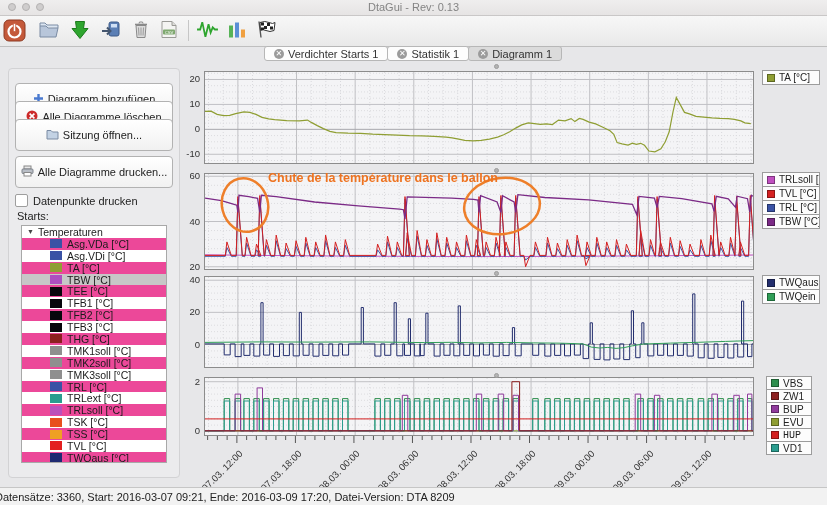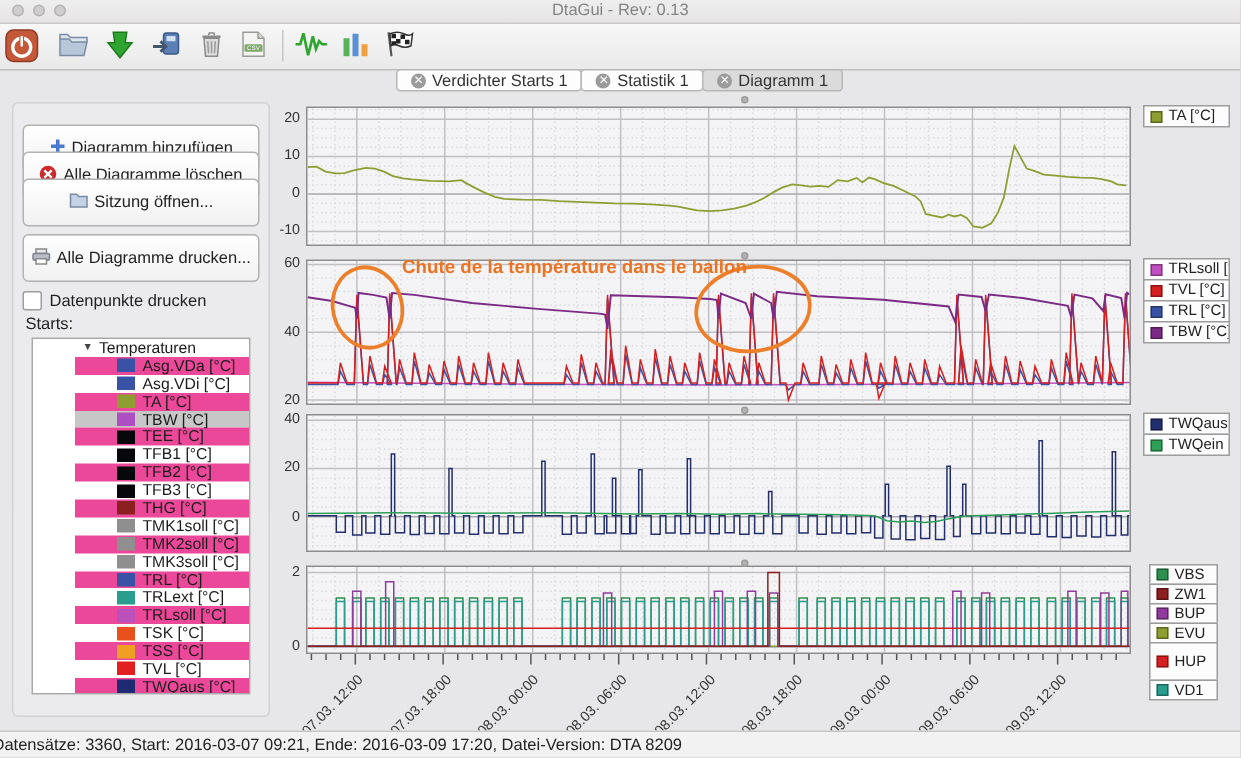--- a/index.html
+++ b/index.html
@@ -21,21 +21,21 @@
   .tab.active{background:#dbdbdb;}
   .tab-x{width:10px;height:10px;border-radius:50%;background:#9b9b9b;color:#fff;font-size:8px;line-height:10px;text-align:center;display:inline-block;}
   
   #sidebar{left:8px;top:68px;width:172px;height:410px;background:#ebebed;border:1px solid #d2d2d4;border-radius:4px;box-sizing:border-box;}
   .sbtn{position:absolute;left:6px;width:158px;height:32px;background:linear-gradient(#ffffff,#f1f1f1);border:1px solid #b2b2b2;
         border-radius:4px;font-size:11px;color:#222;display:flex;align-items:center;justify-content:center;gap:4px;box-sizing:border-box;}
   .sbtn svg{flex:0 0 auto;}
   #chkrow{position:absolute;left:6px;top:125px;display:flex;align-items:center;gap:5px;font-size:11px;color:#222;}
   #chkbox{width:11px;height:11px;background:#fff;border:1px solid #9e9e9e;border-radius:2px;}
   #siglabel{position:absolute;left:8px;top:141px;font-size:11px;color:#222;}
-  #listbox{position:absolute;left:12px;top:156px;width:146px;height:238px;background:#fff;border:1px solid #a8a8a8;overflow:hidden;box-sizing:border-box;padding-left:28px;}
+  #listbox{position:absolute;left:12px;top:156px;width:146px;height:238px;background:#fff;border:1px solid #a8a8a8;overflow:hidden;box-sizing:border-box;}
   .lrow{height:11.9px;display:flex;align-items:center;font-size:10.5px;color:#1b1b1b;white-space:nowrap;}
   .lrow.alt{background:#ec4899;}
   .lrow.sel{background:#c7c7c7;}
   .sw{width:12px;height:9px;margin-left:28px;margin-right:5px;flex:0 0 auto;}
   .tri{margin-left:5px;margin-right:4px;font-size:7px;color:#444;}
   
   .plot{position:absolute;left:204px;width:548px;background:#f4f4f6;border:1px solid #8c8c8c;box-sizing:content-box;}
   .ylab{position:absolute;left:168px;width:32px;text-align:right;font-size:9.5px;color:#333;}
   .legend{position:absolute;}
   .litem{display:flex;align-items:center;gap:4px;background:#fcfcfc;border:1px solid #9c9c9c;height:15px;margin-top:-1px;
@@ -522,21 +522,21 @@
           <span>ZW1</span>
         </div>
         <div class="litem" style="height: 14px;">
           <span class="lsw" style="background: rgb(143, 58, 156);"></span>
           <span>BUP</span>
         </div>
         <div class="litem" style="height: 14px;">
           <span class="lsw" style="background: rgb(143, 158, 51);"></span>
           <span>EVU</span>
         </div>
-        <div class="litem" style="height: 26px;">
+        <div class="litem" style="height: 14px; font-family: Liberation Mono, monospace;">
           <span class="lsw" style="background: rgb(212, 32, 32);"></span>
           <span>HUP</span>
         </div>
         <div class="litem" style="height: 14px;">
           <span class="lsw" style="background: rgb(42, 157, 143);"></span>
           <span>VD1</span>
         </div>
       </div>
       <svg width="548" height="8" style="position:absolute;left:204px;top:436px">
         <line x1="3.616799999999997" y1="0" x2="3.616799999999997" y2="4" stroke="#555" stroke-width="1"></line>

